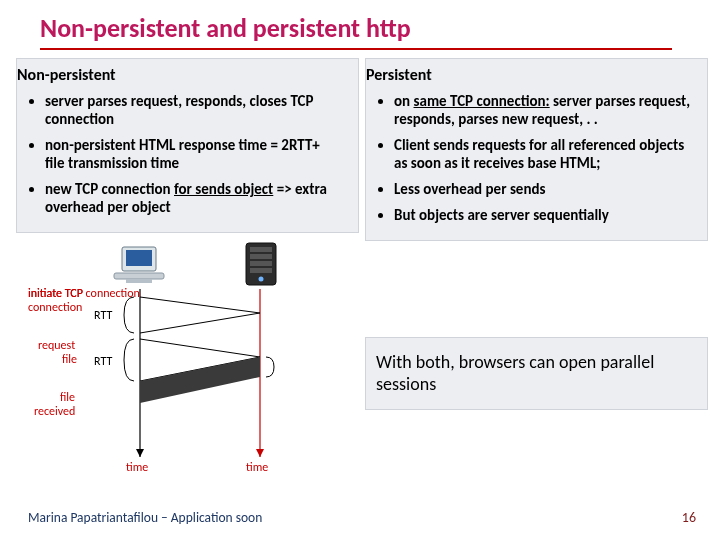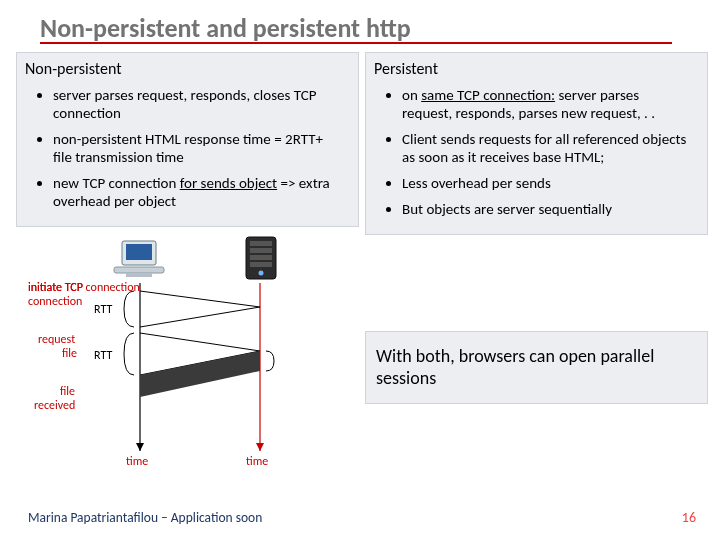--- a/index.html
+++ b/index.html
@@ -1,33 +1,33 @@
 <!DOCTYPE html>
 <html><head>
 <meta charset="utf-8">
 <style>
   * { box-sizing: border-box; margin: 0; padding: 0; }
   html, body { width: 720px; height: 540px; font-family: Calibri, Arial, sans-serif; background: #fff; color: #000; }
   .slide { width: 720px; height: 540px; position: relative; }
   .title-area { padding: 12px 28px 0 40px; }
-  .title { font-size: 26px; font-weight: 700; color: #737373; }
+  .title { font-size: 26px; font-weight: 700; color: #be185d; margin-bottom: 6px; }
   .title-rule { height: 2px; background: #c00000; width: 97%; margin-top: -2px; }
   .columns { display: flex; padding: 8px 12px 0 16px; gap: 6px; }
   .col { flex: 1; }
-  .box { background: #eceef2; border: 1px solid #d0d4da; padding: 6px 8px 8px 8px; font-size: 15px; line-height: 1.2; }
+  .box { background: #eceef2; border: 1px solid #d0d4da; padding: 6px 8px 8px 0; font-size: 15px; line-height: 1.2; font-weight: bold; }
   .box-head { font-size: 16px; margin-bottom: 0; }
   .box ul { list-style: disc; padding-left: 20px; }
   .box li { margin: 8px; }
   .u { text-decoration: underline; }
   .diagram { margin: 8px 0 0 0; padding-left: 0; }
   .diagram svg { display: block; }
   .callout { background: #eceef2; border: 1px solid #d0d4da; padding: 14px 10px; font-size: 18px; line-height: 1.2; margin-top: 96px; }
   .footer { position: absolute; bottom: 14px; left: 28px; right: 24px; display: flex; justify-content: space-between; align-items: baseline; }
   .footer-left { font-size: 13.5px; color: #1f3864; }
-  .footer-right { font-size: 14px; color: #ef4444; }
+  .footer-right { font-size: 14px; color: #7f1d1d; }
 </style>
 </head>
 <body>
 
 <div class="slide">
   <div class="title-area">
     <div class="title">Non-persistent and persistent http</div>
     <div class="title-rule"></div>
   </div>
 

